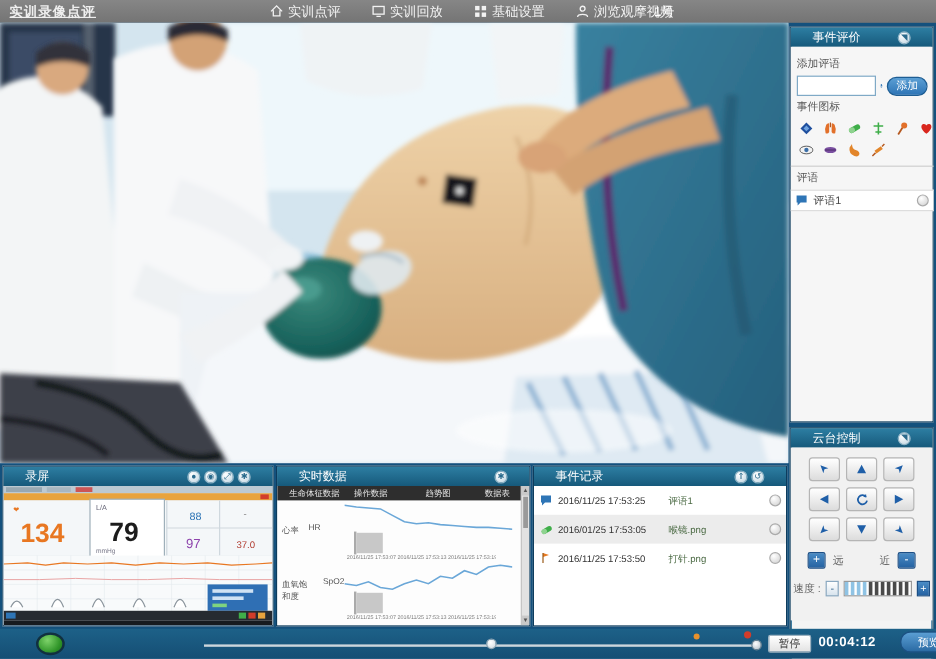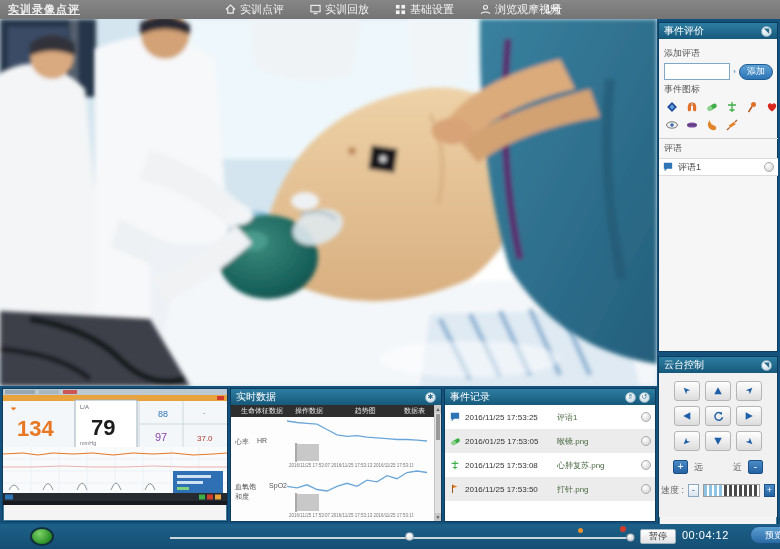--- a/index.html
+++ b/index.html
@@ -17,21 +17,21 @@
   .topnav { position:absolute; left:225px; top:0; height:19px; display:flex; align-items:center; gap:26px; }
   .topnav .tab { display:flex; align-items:center; gap:4px; color:#f2f2f2; cursor:pointer; white-space:nowrap; }
   .topnav .tab svg { display:block; }
   .station { position:absolute; left:545px; top:0; height:19px; display:flex; align-items:center; color:#fff; }
   
   .video { position:absolute; left:0; top:19px; width:657px; height:367px; overflow:hidden; background:#cfe2ee; }
   .video svg { display:block; }
   
   .panel { position:absolute; background:#f4f4f4; border:1px solid #0d3c5d; box-shadow:0 0 0 1px #3d7ba0 inset; }
   .phead { height:16px; background:linear-gradient(#2d7ea2,#16597b); color:#fff; font-size:10px;
-    display:flex; align-items:center; padding:0 5px; gap:3px; }
+    display:flex; align-items:center; padding:0 18px; gap:3px; }
   .phead .ptitle { flex:0 0 auto; }
   .phead .spacer { flex:1; }
   .hicon { width:11px; height:11px; border-radius:50%; background:radial-gradient(circle at 35% 30%,#ffffff,#bcd3e0);
     border:1px solid #8fb4c6; display:flex; align-items:center; justify-content:center;
     font-size:7px; color:#2a6a8c; cursor:pointer; }
   
   .p-event { left:658px; top:22px; width:120px; height:330px; }
   .p-event .body { padding:5px 4px 0 5px; font-size:9px; color:#555; background:#f6f6f6; height:312px; }
   .lbl { margin:3px 0 3px 0; }
   .addrow { display:flex; align-items:center; gap:3px; }
@@ -104,21 +104,21 @@
   .timeline { position:absolute; left:170px; top:13px; width:462px; height:2px; background:#cdd6dc; cursor:pointer; }
   .tl-mid { position:absolute; left:405px; top:8px; width:9px; height:9px; border-radius:50%;
     background:radial-gradient(circle at 40% 35%,#fff,#cfd8de); border:1px solid #8fa6b4; }
   .tl-handle { position:absolute; left:626px; top:9px; width:9px; height:9px; border-radius:50%;
     background:radial-gradient(circle at 40% 35%,#fefefe,#aebcc6); border:1px solid #6c8494; cursor:pointer; }
   .mark { position:absolute; border-radius:50%; }
   .mark.orange { left:578px; top:4px; width:5px; height:5px; background:#e8912c; }
   .mark.red { left:620px; top:2px; width:6px; height:6px; background:#d23c2a; }
   .btn-pause { position:absolute; left:640px; top:5px; width:36px; height:15px; background:linear-gradient(#ffffff,#e2e2e2);
     border:1px solid #9db2c0; border-radius:2px; font-size:9px; color:#333; text-align:center; line-height:13px; cursor:pointer; }
-  .btime { position:absolute; left:682px; top:5px; color:#fff; font-size:11px; font-weight:normal; letter-spacing:0.5px; }
+  .btime { position:absolute; left:682px; top:5px; color:#fff; font-size:11px; font-weight:bold; letter-spacing:0.5px; }
   .btn-next { position:absolute; left:750px; top:2px; width:40px; height:18px; border-radius:9px 0 0 9px;
     background:linear-gradient(#5b9fd4,#2a6aa3); border:1px solid #1c5183; color:#fff; font-size:9px;
     line-height:16px; padding-left:8px; overflow:hidden; cursor:pointer; }
   
   text { font-family:"Liberation Sans", sans-serif; }
 </style>
 </head>
 <body>
 
 <header class="topbar">
@@ -418,20 +418,28 @@
           <i class="dk"></i>
           <i class="dk"></i>
           <i class="dk"></i>
         </span>
       <button class="minibtn blue">+</button>
     </div>
   </div>
 </aside>
 
 <div class="panel p-screen">
+  <div class="phead">
+    <span class="ptitle">录屏</span>
+    <span class="spacer"></span>
+    <span class="hicon">●</span>
+    <span class="hicon">◉</span>
+    <span class="hicon">⤢</span>
+    <span class="hicon">✱</span>
+  </div>
   <div class="body">
     <svg width="224" height="116" viewBox="0 0 224 116">
       <rect x="0" y="0" width="224" height="116" fill="#dfe7ee"></rect>
       <rect x="0" y="0" width="224" height="6" fill="#bcc9d2"></rect>
       <rect x="2" y="1" width="30" height="4" fill="#98a8b2"></rect>
         <rect x="36" y="1" width="20" height="4" fill="#a8b6c0"></rect>
         <rect x="60" y="1" width="14" height="4" fill="#c55"></rect>
       <rect x="0" y="6" width="224" height="6" fill="#e8a33d"></rect>
       <rect x="214" y="7" width="7" height="4" fill="#d23c2a"></rect>
       <rect x="0" y="12" width="224" height="46" fill="#f4f7f9"></rect>
@@ -554,30 +562,20 @@
             <rect x="1" y="4" width="5" height="4.5" rx="2.2" fill="#8fd38f" transform="rotate(-30 6 6)"></rect>
           </svg>
         </span>
       <span class="time">2016/01/25 17:53:05</span>
       <span class="nm">喉镜.png</span>
       <span class="mini-circle"></span>
     </div>
     <div class="log-row">
       <span class="ic">
           <svg width="10" height="10" viewBox="0 0 12 12">
-            <path d="M6 1 v10 M2 4 h8 M3.5 9 h5" stroke="#3fae49" stroke-width="1.3" fill="none"></path>
-          </svg>
-        </span>
-      <span class="time">2016/11/25 17:53:08</span>
-      <span class="nm">心肺复苏.png</span>
-      <span class="mini-circle"></span>
-    </div>
-    <div class="log-row">
-      <span class="ic">
-          <svg width="10" height="10" viewBox="0 0 12 12">
             <path d="M3 1 L9 3 L3 5 Z" fill="#e8791f"></path>
             <path d="M3 1 v10" stroke="#9a5a18" stroke-width="1.2"></path>
           </svg>
         </span>
       <span class="time">2016/11/25 17:53:50</span>
       <span class="nm">打针.png</span>
       <span class="mini-circle"></span>
     </div>
   </div>
 </div>

